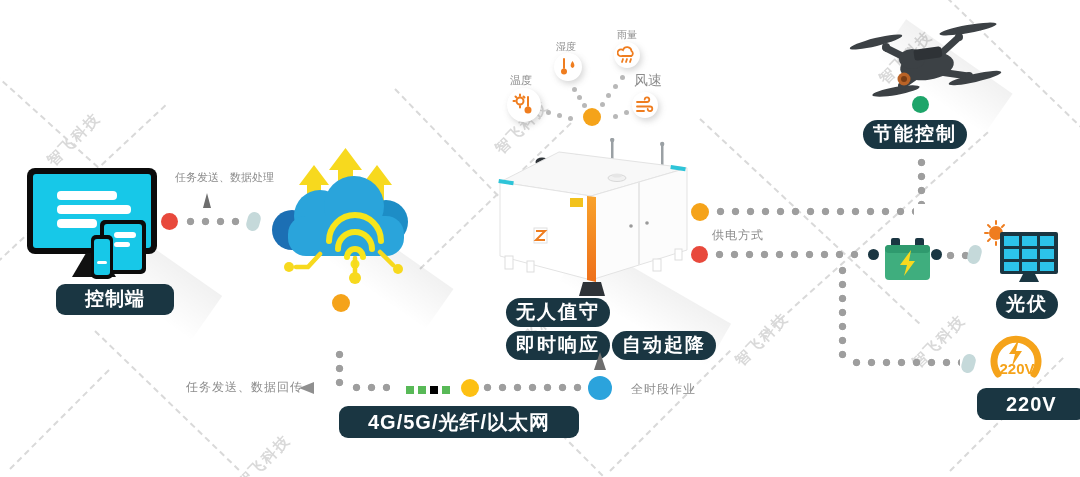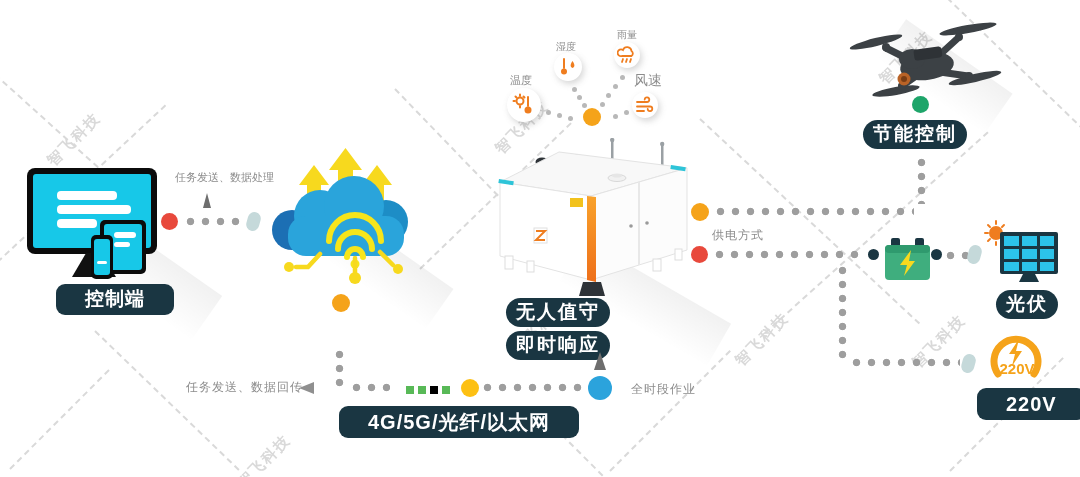--- a/index.html
+++ b/index.html
@@ -224,20 +224,21 @@
 
     <rect x="10" y="118" width="8" height="13" fill="#fff" stroke="#ddd"></rect>
     <rect x="32" y="123" width="7" height="11" fill="#fff" stroke="#ddd"></rect>
     <rect x="158" y="121" width="8" height="12" fill="#fff" stroke="#ddd"></rect>
     <rect x="180" y="111" width="7" height="11" fill="#fff" stroke="#ddd"></rect>
     <polygon points="88,144 106,144 110,158 84,158" fill="#2e3338"></polygon>
   </svg>
 
   <div class="tag sm" style="left:506px;top:298px;">无人值守</div>
   <div class="tag sm" style="left:506px;top:331px;">即时响应</div>
+  <div class="tag sm" style="left:612px;top:331px;">自动起降</div>
 
   <div class="dot orange" style="left:691px;top:203px;"></div>
   <div class="dots-h" style="left:716px;top:207px;width:198px;"></div>
   <div class="dots-v" style="left:917px;top:158px;height:46px;"></div>
   <div class="small-label" style="left:712px;top:227px;">供电方式</div>
   <div class="dot red" style="left:691px;top:246px;"></div>
   <div class="dots-h" style="left:715px;top:250px;width:148px;"></div>
   <div class="dot navy" style="left:868px;top:249px;"></div>
   <div class="dot navy" style="left:931px;top:249px;"></div>
   <div class="dots-h sm" style="left:946px;top:251px;width:22px;"></div>

